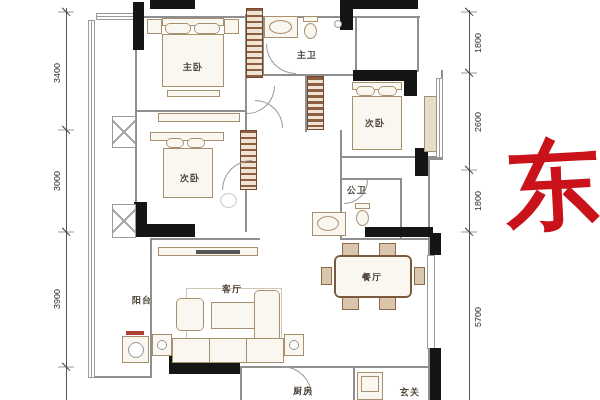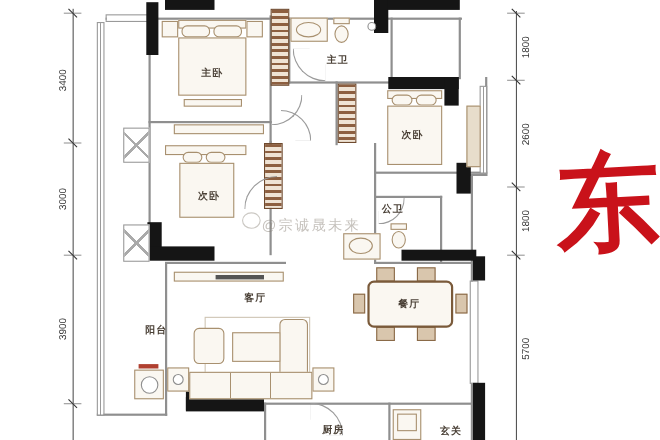--- a/index.html
+++ b/index.html
@@ -186,24 +186,23 @@
   <div class="acx" style="left:112px;top:204px;width:24px;height:34px"></div>
 
   <div class="f" style="left:357px;top:372px;width:26px;height:28px"></div>
   <div class="f" style="left:361px;top:376px;width:18px;height:16px"></div>
 
   <span class="rlabel" style="left:193px;top:67px">主卧</span>
   <span class="rlabel" style="left:307px;top:55px">主卫</span>
   <span class="rlabel" style="left:375px;top:123px">次卧</span>
   <span class="rlabel" style="left:190px;top:178px">次卧</span>
   <span class="rlabel" style="left:357px;top:190px">公卫</span>
-  <span class="rlabel" style="left:232px;top:271px">客厅</span>
+  <span class="rlabel" style="left:232px;top:289px">客厅</span>
   <span class="rlabel" style="left:372px;top:277px">餐厅</span>
   <span class="rlabel" style="left:142px;top:300px">阳台</span>
   <span class="rlabel" style="left:303px;top:391px">厨房</span>
   <span class="rlabel" style="left:410px;top:392px">玄关</span>
 
   <div class="wmlogo"></div>
-  <span class="wm">@宗诚晟未来</span>
 
   <span class="east">东</span>
 
 </div>
 
 </body></html>

